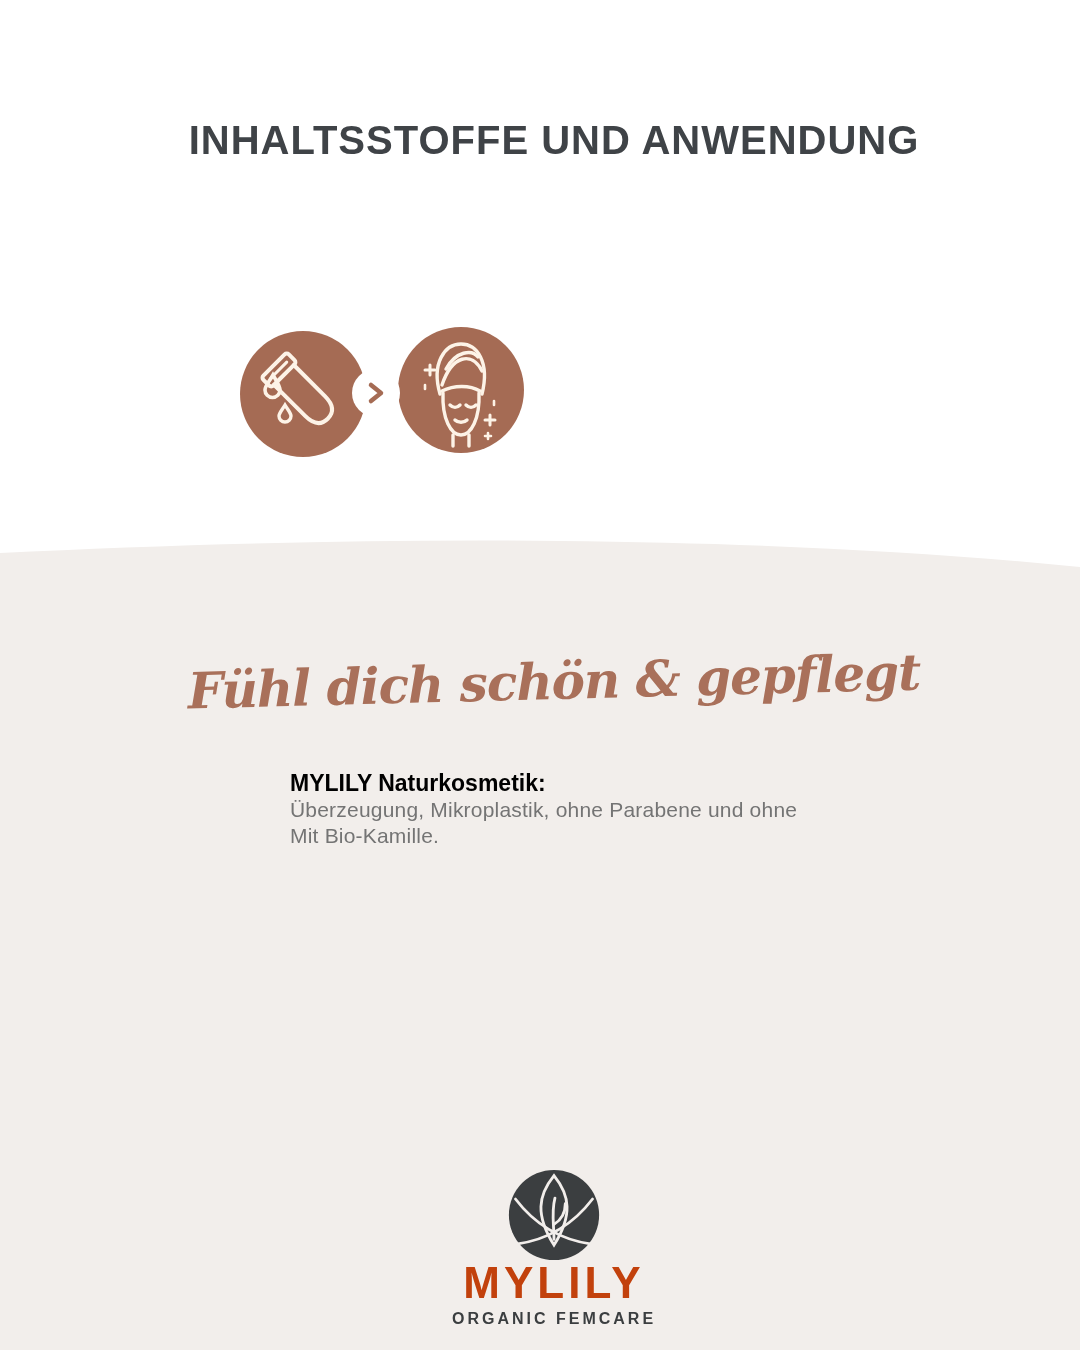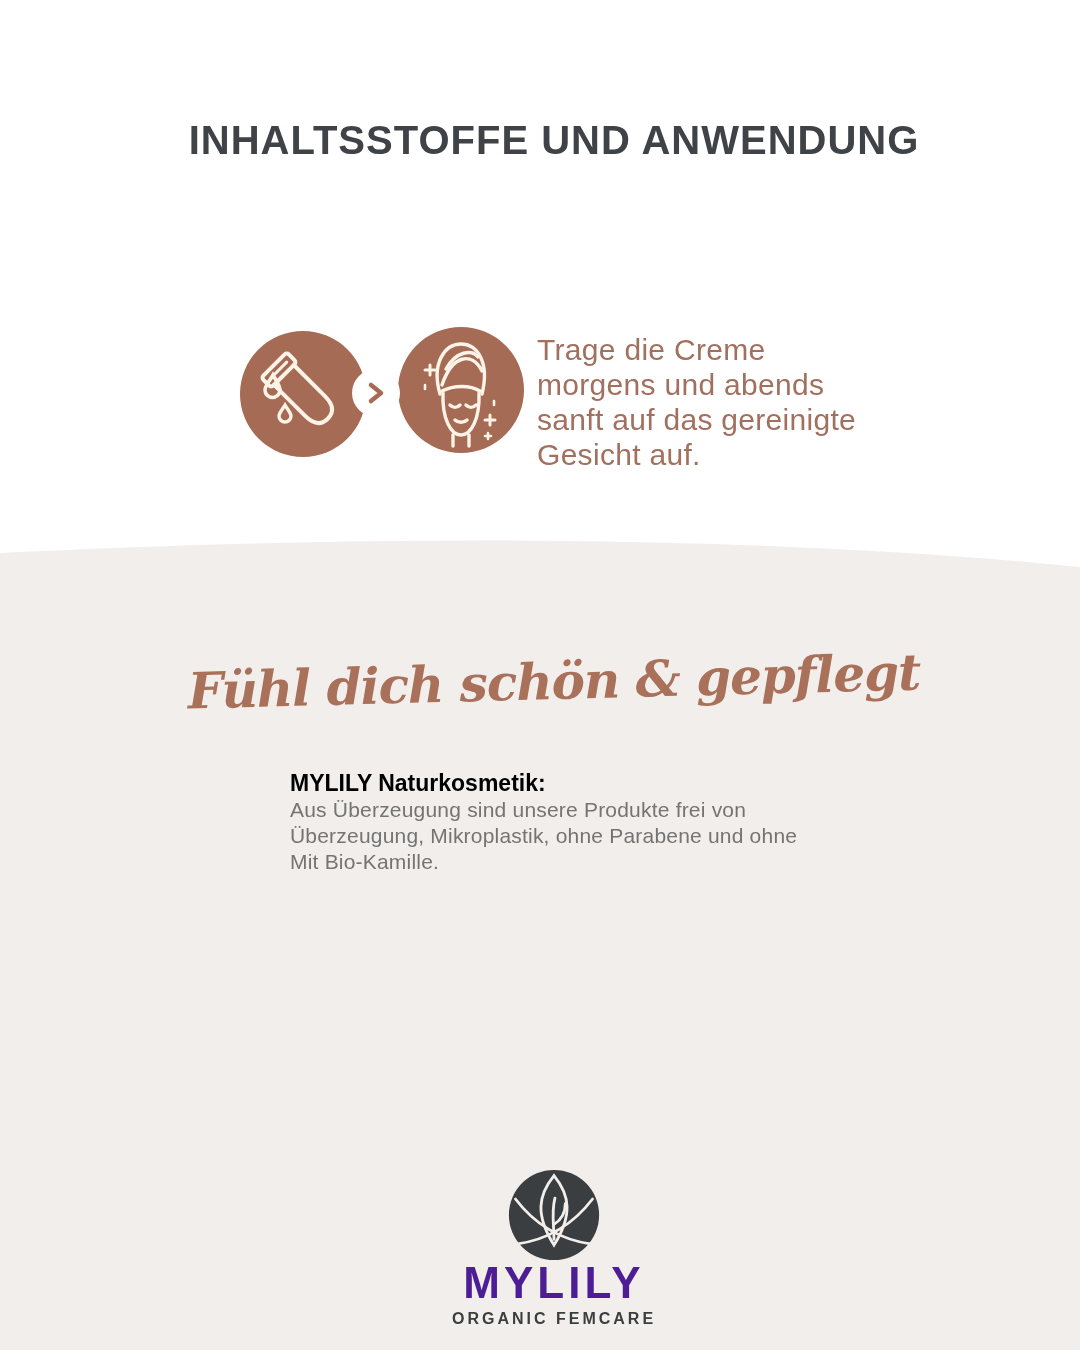--- a/index.html
+++ b/index.html
@@ -94,21 +94,21 @@
     position:absolute;
     top:1168px;left:0;right:0;
     display:flex;flex-direction:column;align-items:center;
   }
   .logo-mark{width:94px;height:94px;}
   .logo-name{
     margin-top:-4px;
     font-size:44px;
     font-weight:700;
     letter-spacing:4px;
-    color:#4c1d95;
+    color:#c2410c;
   }
   .logo-tagline{
     margin-top:2px;
     font-size:16px;
     font-weight:600;
     letter-spacing:3px;
     color:#3b3e40;
   }
 </style>
 </head>
@@ -155,37 +155,30 @@
       </g>
     </svg>
   </div>
 
   <div class="arrow-bubble">
     <svg width="22" height="24" viewBox="0 0 22 24">
       <polyline points="6,4 16,12 6,20" fill="none" stroke="#a56b54" stroke-width="4.5" stroke-linecap="round" stroke-linejoin="round"></polyline>
     </svg>
   </div>
 
-  <div class="usage-text">
-    <div>Trage die Creme</div>
-    <div>morgens und abends</div>
-    <div>sanft auf das gereinigte</div>
-    <div>Gesicht auf.</div>
-  </div>
 
   <div class="beige-fill"></div>
   <svg class="wave" viewBox="0 0 1080 46" preserveAspectRatio="none">
     <path d="M0,16 C180,7 380,2 560,4 C760,6 930,15 1080,30 L1080,46 L0,46 Z" fill="#f2eeeb"></path>
   </svg>
 
   <div class="script-heading">Fühl dich schön &amp; gepflegt</div>
 
   <div class="claim-block">
     <div class="claim-heading">MYLILY Naturkosmetik:</div>
-    <div class="claim-line">Aus Überzeugung sind unsere Produkte frei von</div>
     <div class="claim-line">Überzeugung, Mikroplastik, ohne Parabene und ohne</div>
     <div class="claim-line">Mit Bio-Kamille.</div>
   </div>
 
   <div class="logo">
     <svg class="logo-mark" viewBox="0 0 100 100">
       <circle cx="50" cy="50" r="48" fill="#3b3e40"></circle>
       <g stroke="#f2eeeb" stroke-width="3" fill="none" stroke-linecap="round">
         <path d="M50,8 C67,29 70,50 50,82 C30,50 33,29 50,8 Z"></path>
         <path d="M9,33 C28,58 54,76 90,81"></path>

